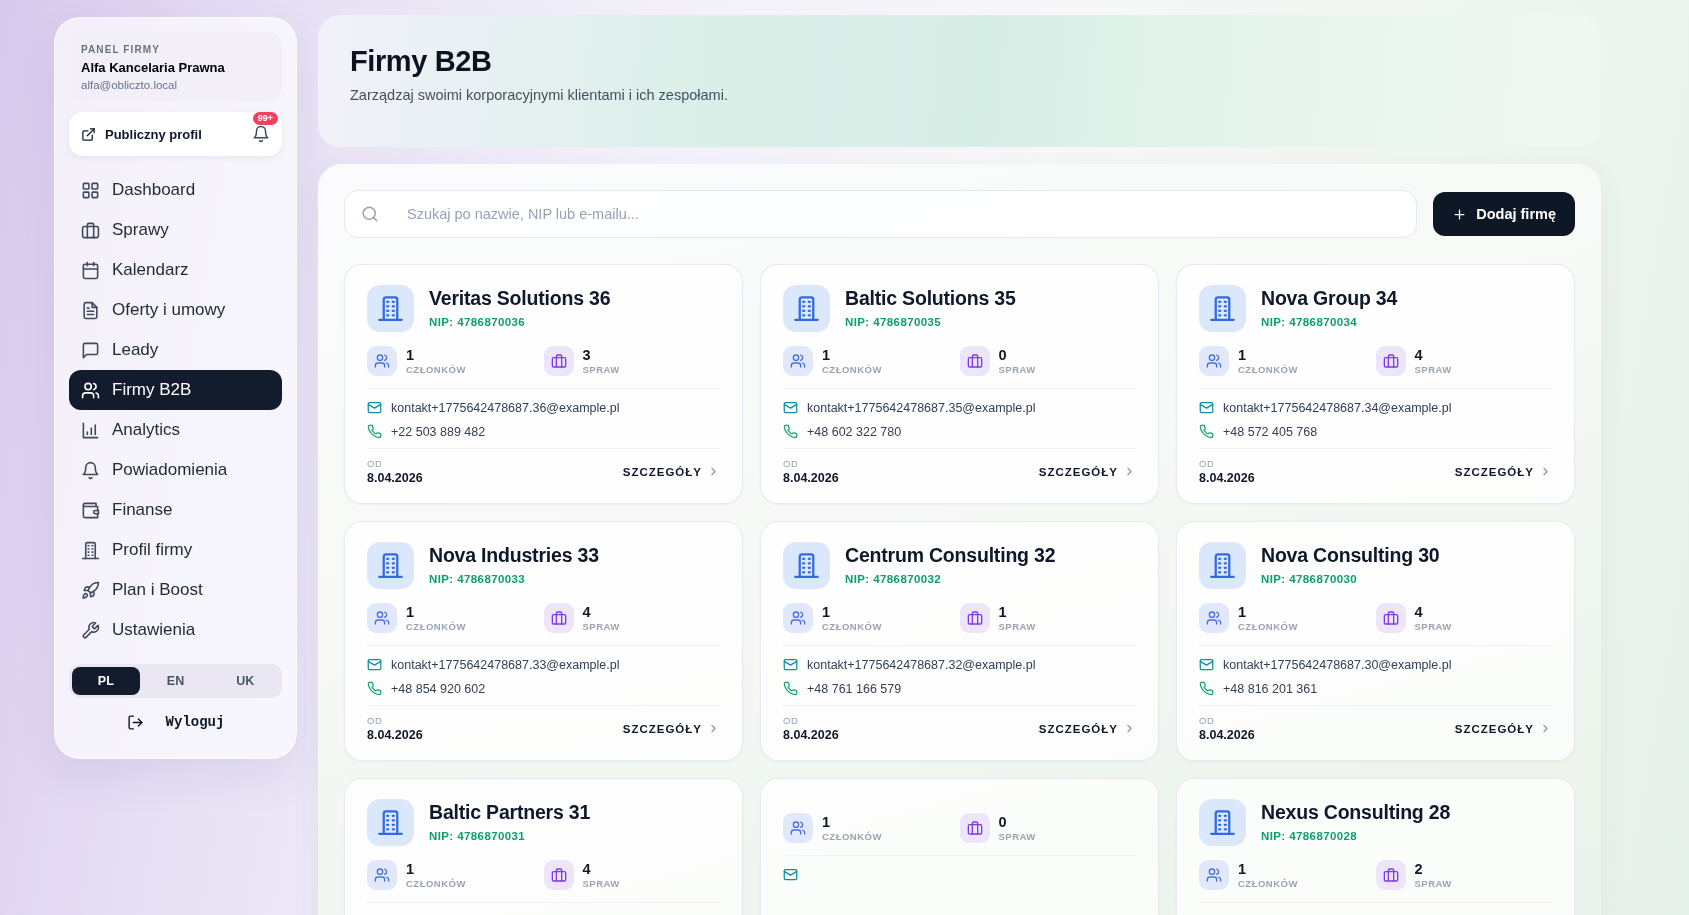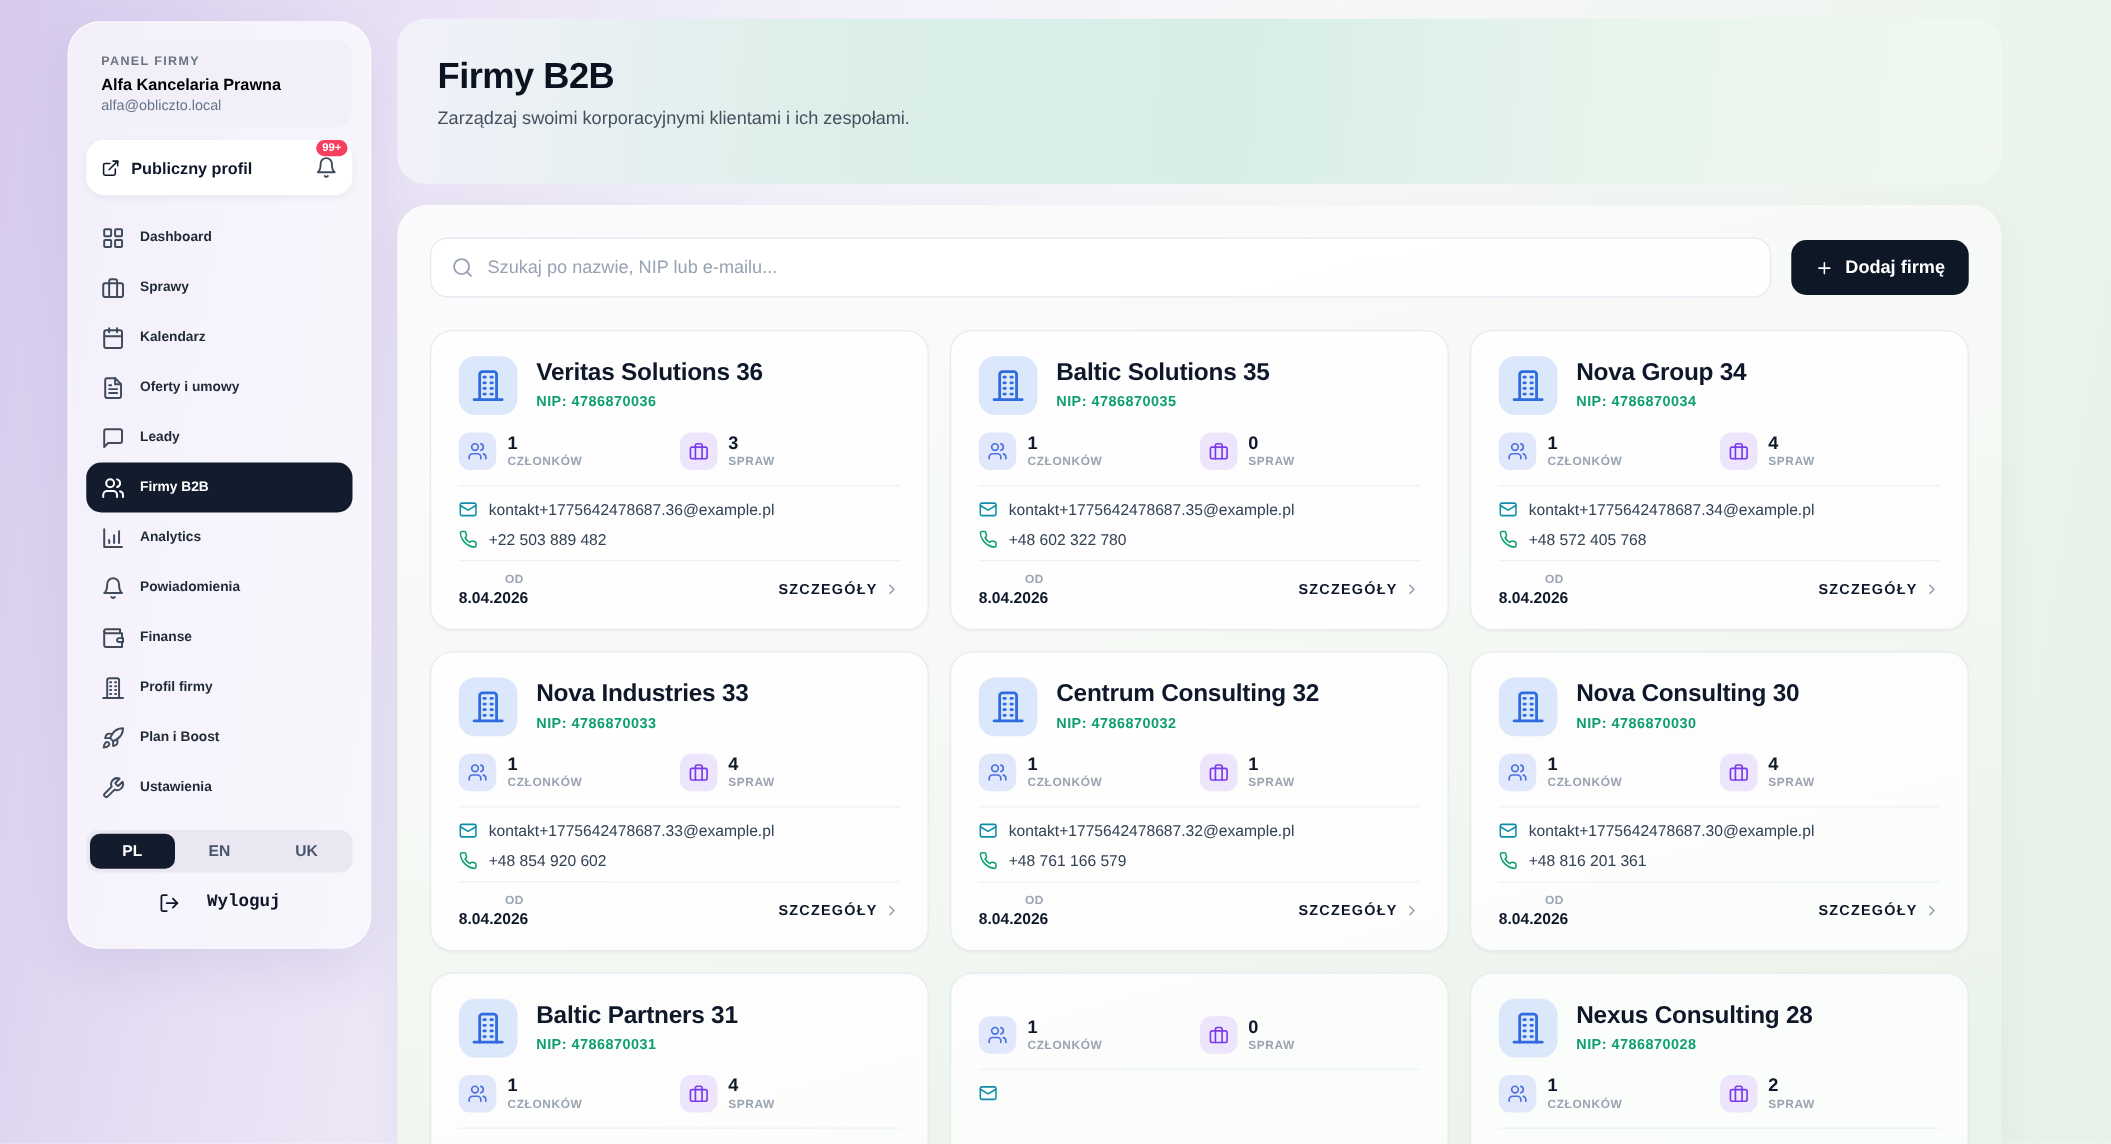--- a/index.html
+++ b/index.html
@@ -38,21 +38,21 @@
     position:absolute; top:-13px; right:-8px;
     background:#f43f5e; color:#fff; font-size:9px; font-weight:700;
     padding:2px 5px; border-radius:999px; line-height:1;
   }
   .nav { margin-top:14px; display:flex; flex-direction:column; }
   .nav-item {
     height:40px; display:flex; align-items:center; gap:12px;
     padding:0 12px; border-radius:12px; cursor:pointer;
   }
   .nav-icon { width:19px; height:19px; color:#3f4a5c; }
-  .nav-label { font-size:11px; font-weight:700; color:#1f2937; }
+  .nav-label { font-size:17px; font-weight:400; color:#1f2937; }
   .nav-item.active { background:#131c2c; }
   .nav-item.active .nav-icon, .nav-item.active .nav-label { color:#ffffff; }
   .lang {
     margin-top:14px; display:flex; background:#eae7f3;
     border-radius:10px; padding:3px; gap:2px;
   }
   .lang-item {
     flex:1; height:28px; display:flex; align-items:center; justify-content:center;
     font-size:12.5px; font-weight:700; color:#475569; border-radius:8px; cursor:pointer;
   }
@@ -79,21 +79,21 @@
   }
   .toolbar { display:flex; gap:16px; align-items:center; }
   .search {
     flex:1; height:48px; background:rgba(255,255,255,0.85);
     border:1px solid #e6e8ef; border-radius:14px;
     display:flex; align-items:center; gap:11px; padding:0 16px;
   }
   .search-icon { width:18px; height:18px; color:#97a2b3; }
   .search input {
     flex:1; border:none; outline:none; background:transparent;
-    font-size:14.5px; color:#1f2937; font-family:inherit;
+    font-size:14.5px; color:#1f2937; font-family:inherit;margin-left:17px;
   }
   .search input::placeholder { color:#97a2b3; }
   .add-btn {
     height:44px; padding:0 19px; border:none; border-radius:12px;
     background:#0e1726; color:#fff; display:flex; align-items:center; gap:9px;
     font-size:14.5px; font-weight:700; font-family:inherit; cursor:pointer;
   }
   .add-btn .icon { width:15px; height:15px; color:#fff; }
 
   .grid { margin-top:26px; display:grid; grid-template-columns:repeat(3,1fr); gap:17px; }
@@ -119,21 +119,21 @@
   .contact-row + .contact-row { margin-top:7px; }
   .contact-icon { width:15px; height:15px; }
   .contact-icon.mail { color:#0e8fa8; }
   .contact-icon.phone { color:#12a174; }
   .contact-text { font-size:12.5px; color:#334155; }
   .card-foot {
     margin-top:8px; padding-top:9px; border-top:1px solid #eef1f6;
     display:flex; align-items:center; justify-content:space-between;
   }
   .since { display:flex; flex-direction:column; gap:2px; }
-  .since-label { font-size:9.5px; font-weight:700; letter-spacing:0.5px; color:#9aa3b2;margin-left:37px; }
+  .since-label { font-size:9.5px; font-weight:400; letter-spacing:0.5px; color:#9aa3b2; }
   .since-date { font-size:12.5px; font-weight:700; color:#0f172a; }
   .details-btn {
     display:flex; align-items:center; gap:5px; border:none; background:transparent;
     font-family:inherit; font-size:11.5px; font-weight:800; letter-spacing:1px;
     color:#0f172a; cursor:pointer;
   }
   .details-btn .chev { width:13px; height:13px; color:#8a94a6; }
 </style>
 </head>
 <body>

